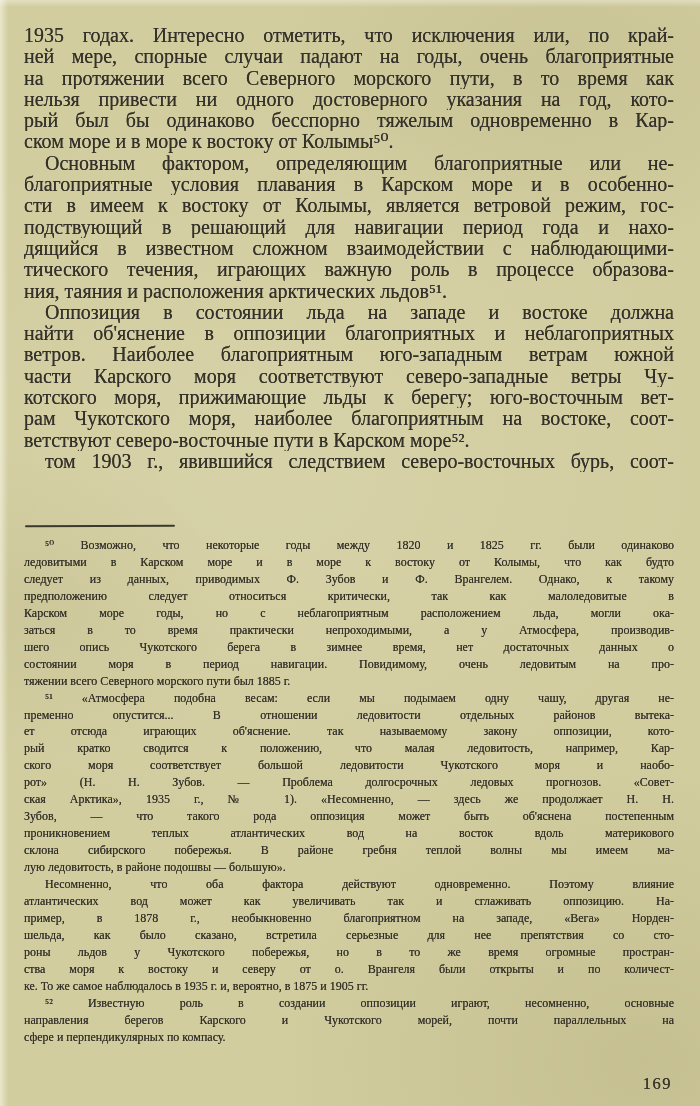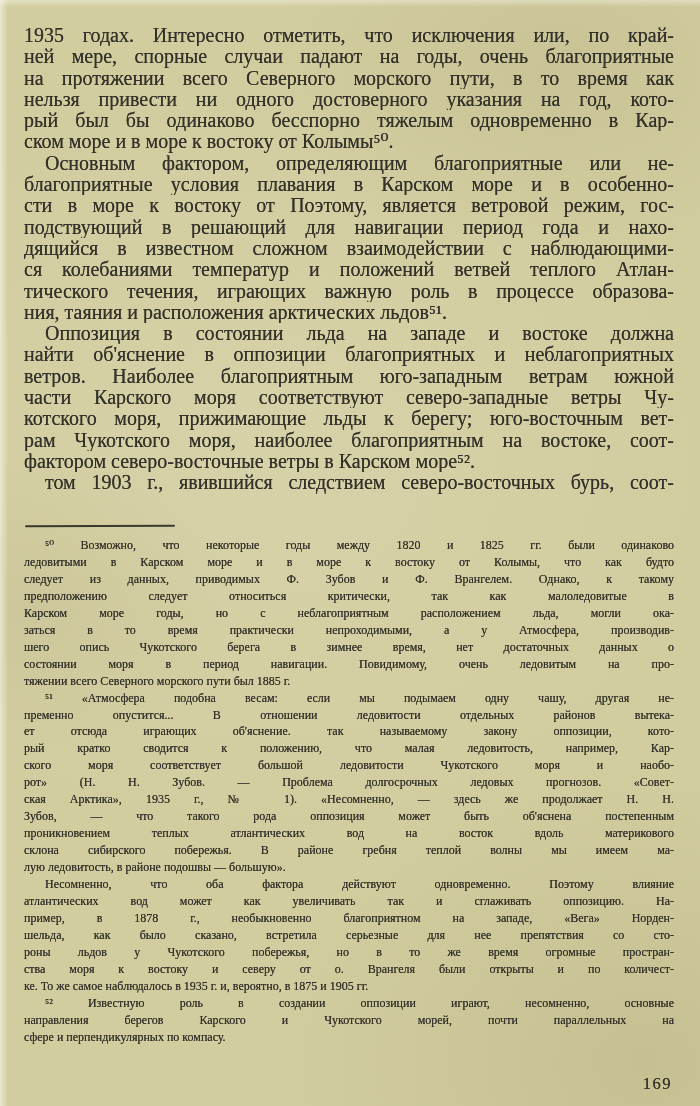--- a/index.html
+++ b/index.html
@@ -84,35 +84,34 @@
         <div class="tline">1935 годах. Интересно отметить, что исключения или, по край-</div>
         <div class="tline">ней мере, спорные случаи падают на годы, очень благоприятные</div>
         <div class="tline">на протяжении всего Северного морского пути, в то время как</div>
         <div class="tline">нельзя привести ни одного достоверного указания на год, кото-</div>
         <div class="tline">рый был бы одинаково бесспорно тяжелым одновременно в Кар-</div>
         <div class="tline tline-last">ском море и в море к востоку от Колымы⁵⁰.</div>
       </div>
     <div class="para indented">
         <div class="tline">Основным фактором, определяющим благоприятные или не-</div>
         <div class="tline">благоприятные условия плавания в Карском море и в особенно-</div>
-        <div class="tline">сти в море к востоку от Поэтому, является ветровой режим, гос-</div>
+        <div class="tline">сти в имеем к востоку от Колымы, является ветровой режим, гос-</div>
         <div class="tline">подствующий в решающий для навигации период года и нахо-</div>
         <div class="tline">дящийся в известном сложном взаимодействии с наблюдающими-</div>
-        <div class="tline">ся колебаниями температур и положений ветвей теплого Атлан-</div>
         <div class="tline">тического течения, играющих важную роль в процессе образова-</div>
         <div class="tline tline-last">ния, таяния и расположения арктических льдов⁵¹.</div>
       </div>
     <div class="para indented">
         <div class="tline">Оппозиция в состоянии льда на западе и востоке должна</div>
         <div class="tline">найти об'яснение в оппозиции благоприятных и неблагоприятных</div>
         <div class="tline">ветров. Наиболее благоприятным юго-западным ветрам южной</div>
         <div class="tline">части Карского моря соответствуют северо-западные ветры Чу-</div>
         <div class="tline">котского моря, прижимающие льды к берегу; юго-восточным вет-</div>
         <div class="tline">рам Чукотского моря, наиболее благоприятным на востоке, соот-</div>
-        <div class="tline tline-last">фактором северо-восточные ветры в Карском море⁵².</div>
+        <div class="tline tline-last">ветствуют северо-восточные пути в Карском море⁵².</div>
       </div>
     <div class="para indented">
         <div class="tline">том 1903 г., явившийся следствием северо-восточных бурь, соот-</div>
       </div>
   </div>
 
   <div class="footnote-rule"></div>
 
   <div class="footnotes ink">
     <div class="para indented">

